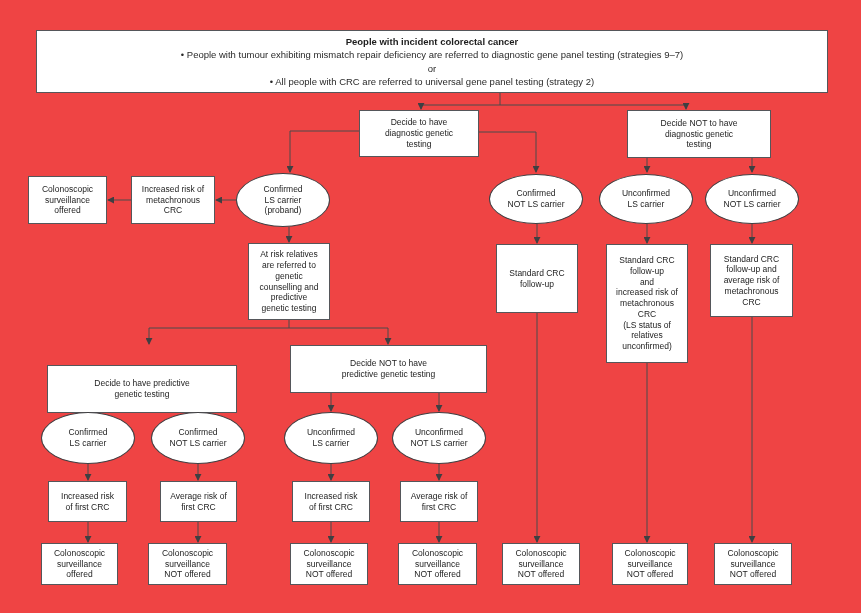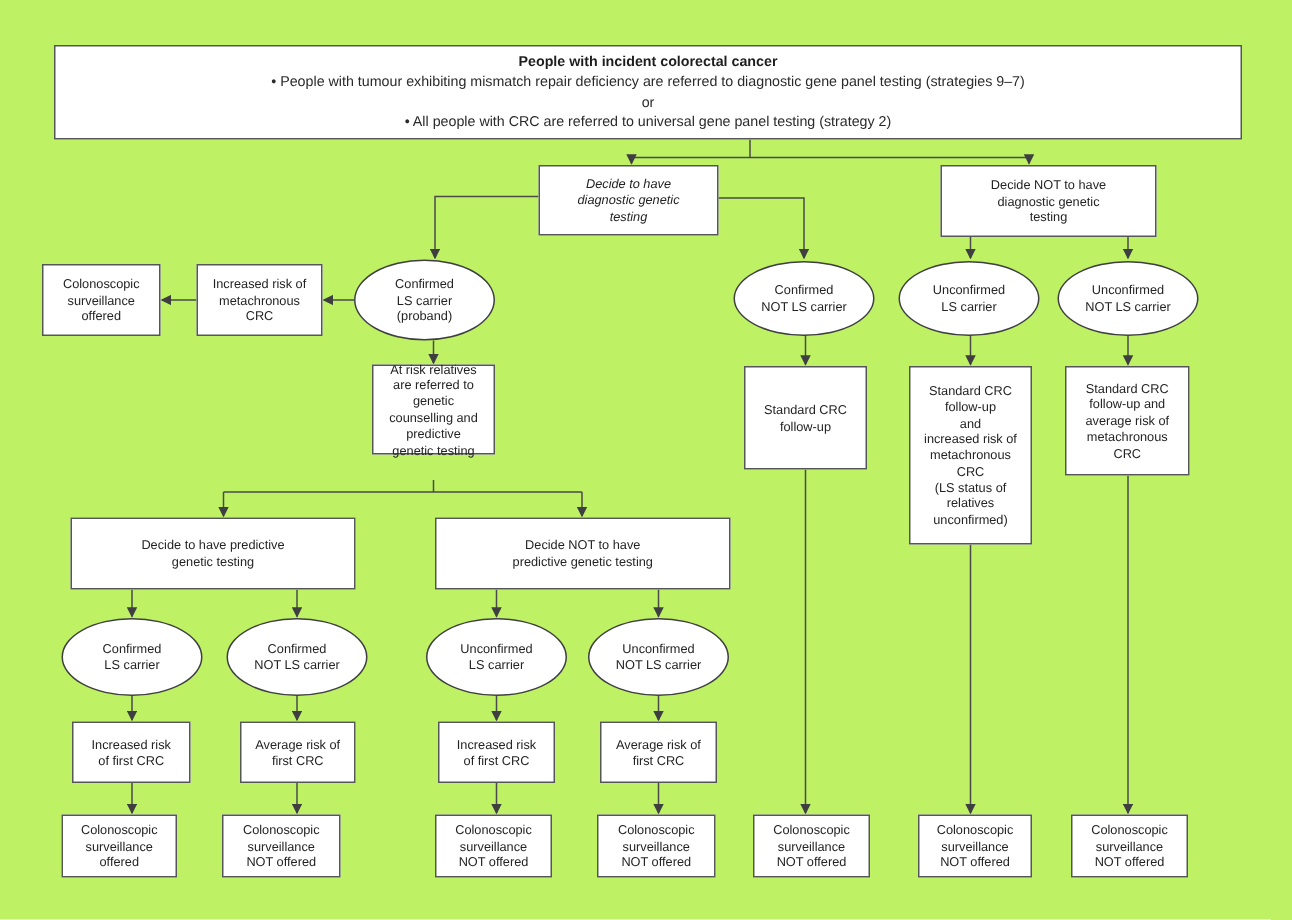--- a/index.html
+++ b/index.html
@@ -1,17 +1,17 @@
 <!DOCTYPE html>
 <html><head>
 <meta charset="utf-8">
 <style>
   html,body{margin:0;padding:0;background:#ffffff;}
   .canvas{
-    position:relative;width:861px;height:613px;background:#bef264;
+    position:relative;width:861px;height:613px;background:#ef4444;
     font-family:"Liberation Sans",sans-serif;color:#222;overflow:hidden;
   }
   svg.wires{position:absolute;left:0;top:0;width:861px;height:613px;}
   .node{
     position:absolute;box-sizing:border-box;background:#ffffff;
     display:flex;align-items:center;justify-content:center;text-align:center;
   }
   .rect{border:1px solid #55565a;}
   .ellipse{border:1px solid #3f3f42;border-radius:50%;align-items:center;}
   .lbl{white-space:pre-line;font-size:8.5px;line-height:1.27;color:#232323;}
@@ -78,21 +78,21 @@
     </g>
   </svg>
 
   <div class="node rect header-box" style="left:36px;top:30px;width:792px;height:63px;">
     <div class="header-title">People with incident colorectal cancer</div>
     <div class="header-line">• People with tumour exhibiting mismatch repair deficiency are referred to diagnostic gene panel testing (strategies 9–7)</div>
     <div class="header-line">or</div>
     <div class="header-line">• All people with CRC are referred to universal gene panel testing (strategy 2)</div>
   </div>
 
-  <div class="node rect" style="left:359px;top:110px;width:120px;height:47px;font-style:italic;">
+  <div class="node rect" style="left:359px;top:110px;width:120px;height:47px;">
     <span class="lbl">Decide to have
 diagnostic genetic
 testing</span>
   </div>
   <div class="node rect" style="left:627px;top:110px;width:144px;height:48px;">
     <span class="lbl">Decide NOT to have
 diagnostic genetic
 testing</span>
   </div>
 
@@ -118,21 +118,21 @@
   </div>
   <div class="node ellipse" style="left:599px;top:174px;width:94px;height:50px;">
     <span class="lbl">Unconfirmed
 LS carrier</span>
   </div>
   <div class="node ellipse" style="left:705px;top:174px;width:94px;height:50px;">
     <span class="lbl">Unconfirmed
 NOT LS carrier</span>
   </div>
 
-  <div class="node rect" style="left:248px;top:243px;width:82px;height:60px;">
+  <div class="node rect" style="left:248px;top:243px;width:82px;height:77px;">
     <span class="lbl">At risk relatives
 are referred to
 genetic
 counselling and
 predictive
 genetic testing</span>
   </div>
 
   <div class="node rect" style="left:496px;top:244px;width:82px;height:69px;">
     <span class="lbl">Standard CRC
@@ -150,21 +150,21 @@
 unconfirmed)</span>
   </div>
   <div class="node rect" style="left:710px;top:244px;width:83px;height:73px;">
     <span class="lbl">Standard CRC
 follow-up and
 average risk of
 metachronous
 CRC</span>
   </div>
 
-  <div class="node rect" style="left:47px;top:345px;width:190px;height:48px;">
+  <div class="node rect" style="left:47px;top:365px;width:190px;height:48px;">
     <span class="lbl">Decide to have predictive
 genetic testing</span>
   </div>
   <div class="node rect" style="left:290px;top:345px;width:197px;height:48px;">
     <span class="lbl">Decide NOT to have
 predictive genetic testing</span>
   </div>
 
   <div class="node ellipse" style="left:41px;top:412px;width:94px;height:52px;">
     <span class="lbl">Confirmed

